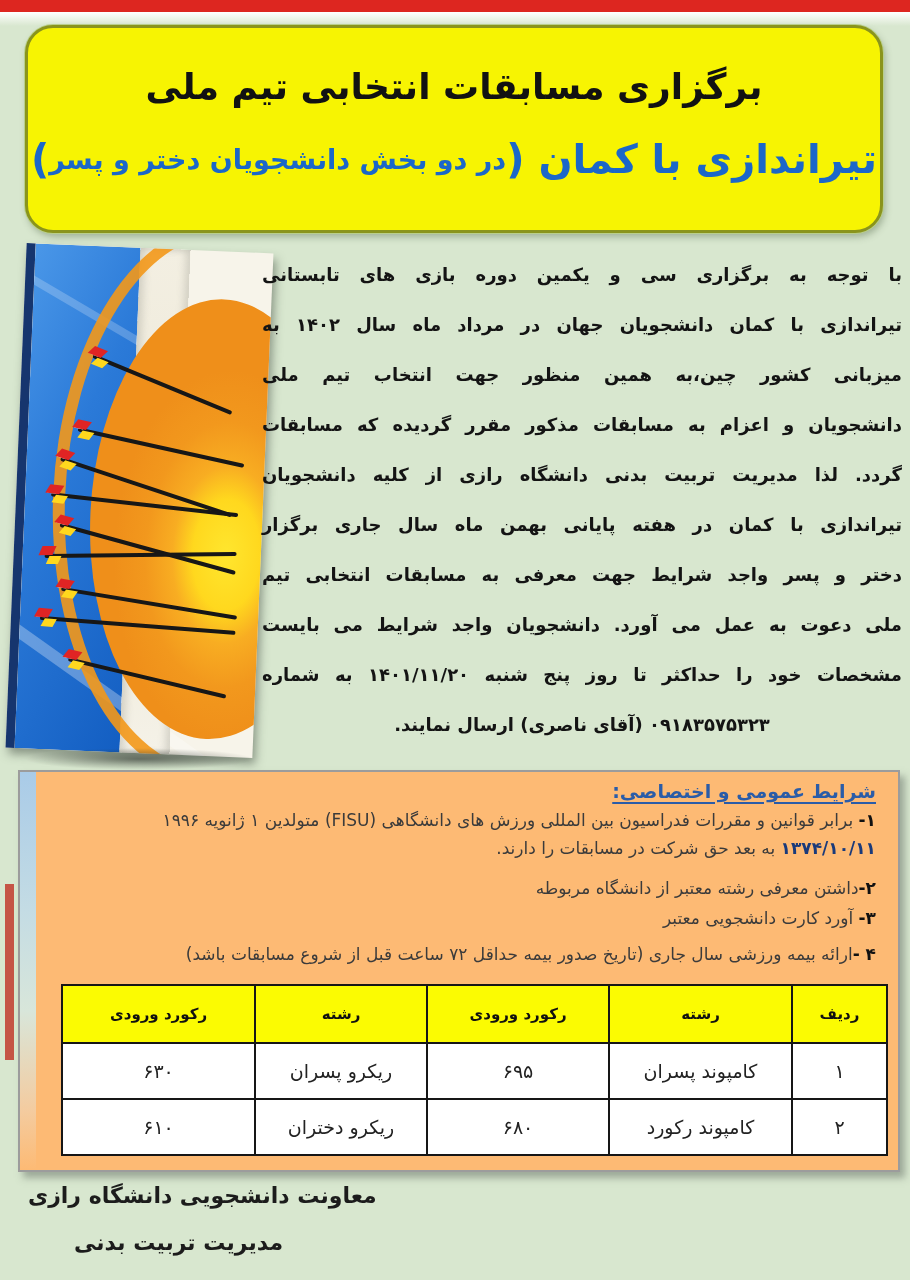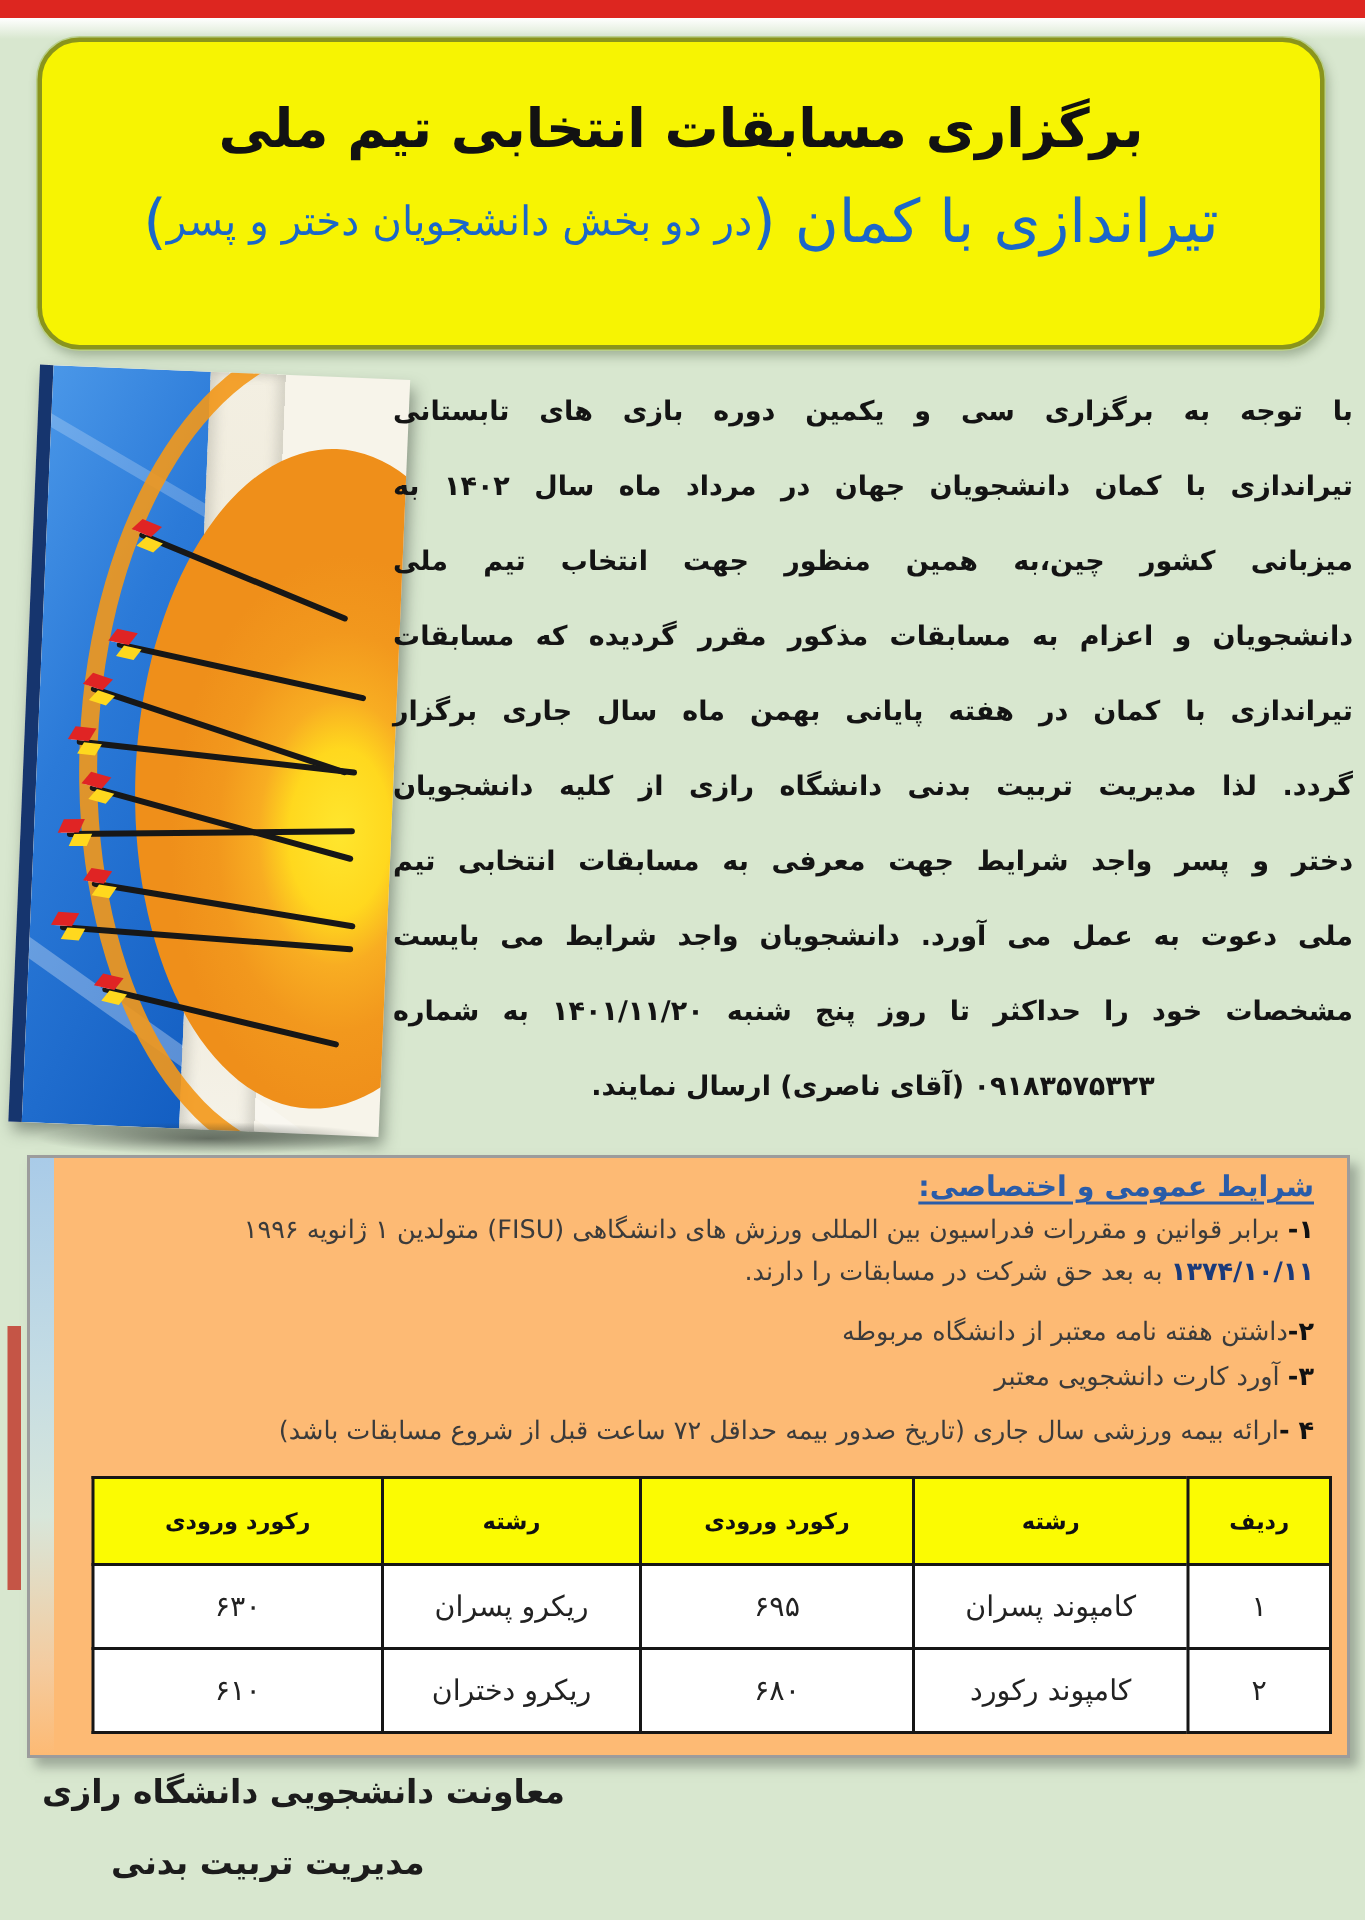--- a/index.html
+++ b/index.html
@@ -15,21 +15,21 @@
 
   
   .top-strip{position:absolute;left:0;top:0;width:910px;height:12px;background:var(--top-strip);}
   .top-fade{position:absolute;left:0;top:12px;width:910px;height:14px;background:linear-gradient(#ffffff,var(--page-bg));}
 
   
   .banner{position:absolute;left:25px;top:25px;width:852px;height:202px;background:var(--banner-bg);
     border:3px solid var(--banner-border);border-radius:28px;
     box-shadow:0 0 0 1px #b9cf8a, 2px 4px 7px rgba(90,110,80,.45);text-align:center;}
   .headline{margin-top:22px;font-size:36px;line-height:74px;font-weight:bold;color:var(--headline-color);letter-spacing:-1px;}
-  .subline{margin-top:1px;font-weight:normal;color:var(--subtitle-blue);}
+  .subline{margin-top:12px;font-weight:bold;color:var(--subtitle-blue);}
   .sub-big{font-size:40px;vertical-align:middle;}
   .sub-small{font-size:27px;vertical-align:middle;}
 
   
   .photo{position:absolute;left:10px;top:246px;width:250px;height:516px;}
   .board{position:absolute;left:6px;top:2px;width:238px;height:505px;transform:rotate(2.4deg);
     background:#f7f4ea;border-left:9px solid #16356e;overflow:hidden;
     box-shadow:3px 6px 10px rgba(60,70,60,.5);}
   .blue-band{position:absolute;left:0;top:0;width:44%;height:100%;
     background:linear-gradient(115deg,#4a97e8 0%,#2b7ad8 40%,#135ec2 100%);}
@@ -150,34 +150,34 @@
         </div>
     </div>
     <div class="photo-shadow"></div>
   </div>
 
   <div class="announce" dir="rtl">
     <div class="pline">با توجه به برگزاری سی و یکمین دوره بازی های تابستانی</div>
     <div class="pline">تیراندازی با کمان دانشجویان جهان در مرداد ماه سال ۱۴۰۲ به</div>
     <div class="pline">میزبانی کشور چین،به همین منظور جهت انتخاب تیم ملی</div>
     <div class="pline">دانشجویان و اعزام به مسابقات مذکور مقرر گردیده که مسابقات</div>
+    <div class="pline">گردد. لذا مدیریت تربیت بدنی دانشگاه رازی از کلیه دانشجویان</div>
     <div class="pline">تیراندازی با کمان در هفته پایانی بهمن ماه سال جاری برگزار</div>
-    <div class="pline">گردد. لذا مدیریت تربیت بدنی دانشگاه رازی از کلیه دانشجویان</div>
     <div class="pline">دختر و پسر واجد شرایط جهت معرفی به مسابقات انتخابی تیم</div>
     <div class="pline">ملی دعوت به عمل می آورد. دانشجویان واجد شرایط می بایست</div>
     <div class="pline">مشخصات خود را حداکثر تا روز پنج شنبه ۱۴۰۱/۱۱/۲۰ به شماره</div>
     <div class="pline last">۰۹۱۸۳۵۷۵۳۲۳ (آقای ناصری) ارسال نمایند.</div>
   </div>
 
   <div class="conditions">
     <div class="edge-strip"></div>
     <div class="cond-line cond-title" dir="rtl">شرایط عمومی و اختصاصی:</div>
     <div class="cond-line c-l1" dir="rtl"><b>۱-</b> <span>برابر قوانین و مقررات فدراسیون بین المللی ورزش های دانشگاهی (FISU) متولدین ۱ ژانویه ۱۹۹۶</span></div>
     <div class="cond-line c-l2" dir="rtl"><span class="date-hl">۱۳۷۴/۱۰/۱۱</span> <span>به بعد حق شرکت در مسابقات را دارند.</span></div>
-    <div class="cond-line c-i2" dir="rtl"><b>۲-</b><span>داشتن هفته نامه معتبر از دانشگاه مربوطه</span></div>
+    <div class="cond-line c-i2" dir="rtl"><b>۲-</b><span>داشتن معرفی رشته معتبر از دانشگاه مربوطه</span></div>
     <div class="cond-line c-i3" dir="rtl"><b>۳-</b> <span>آورد کارت دانشجویی معتبر</span></div>
     <div class="cond-line c-i4" dir="rtl"><b>۴ -</b><span>ارائه بیمه ورزشی سال جاری (تاریخ صدور بیمه حداقل ۷۲ ساعت قبل از شروع مسابقات باشد)</span></div>
 
     <table class="rec-table" dir="rtl">
       <colgroup>
           <col style="width:95px">
           <col style="width:183px">
           <col style="width:182px">
           <col style="width:172px">
           <col style="width:193px">

